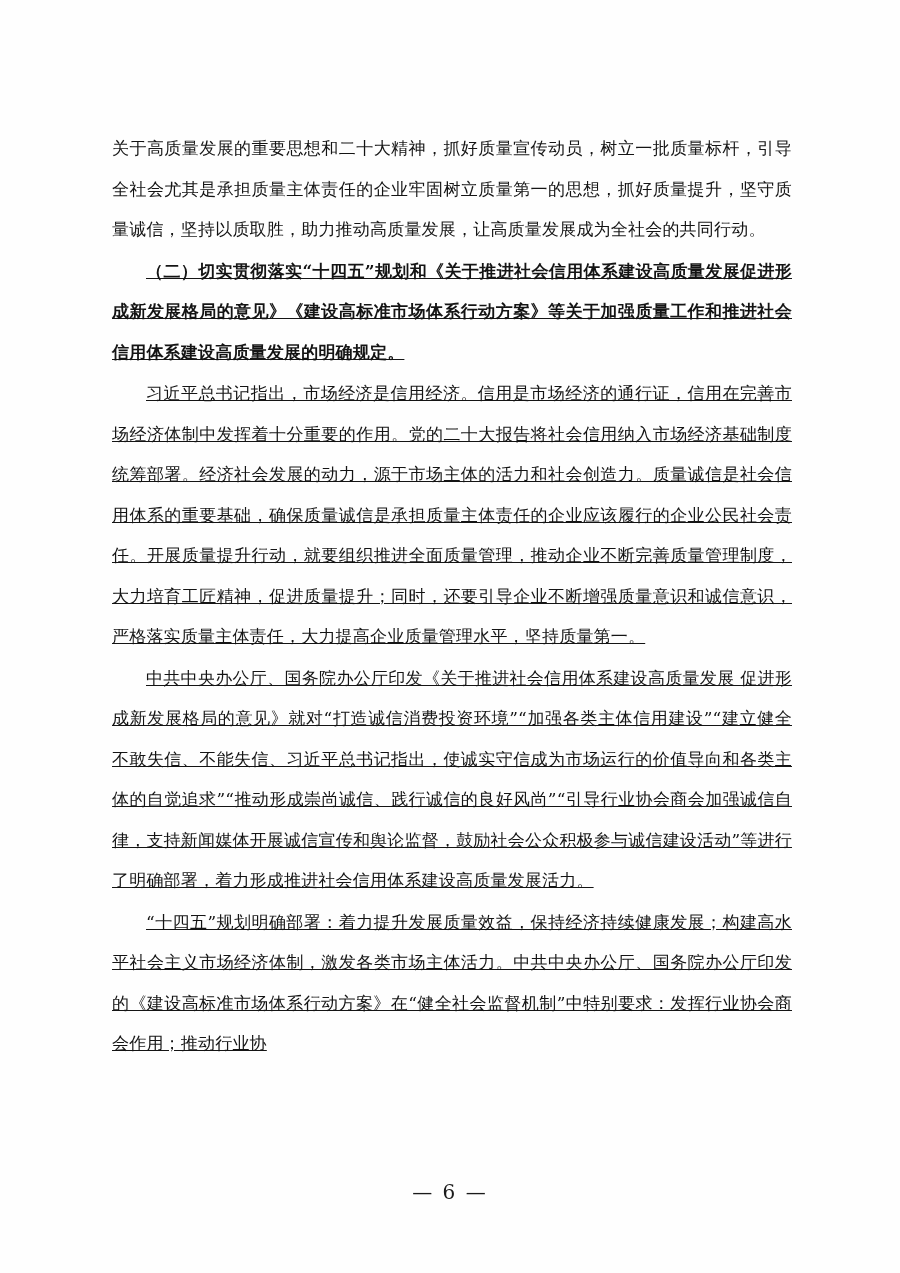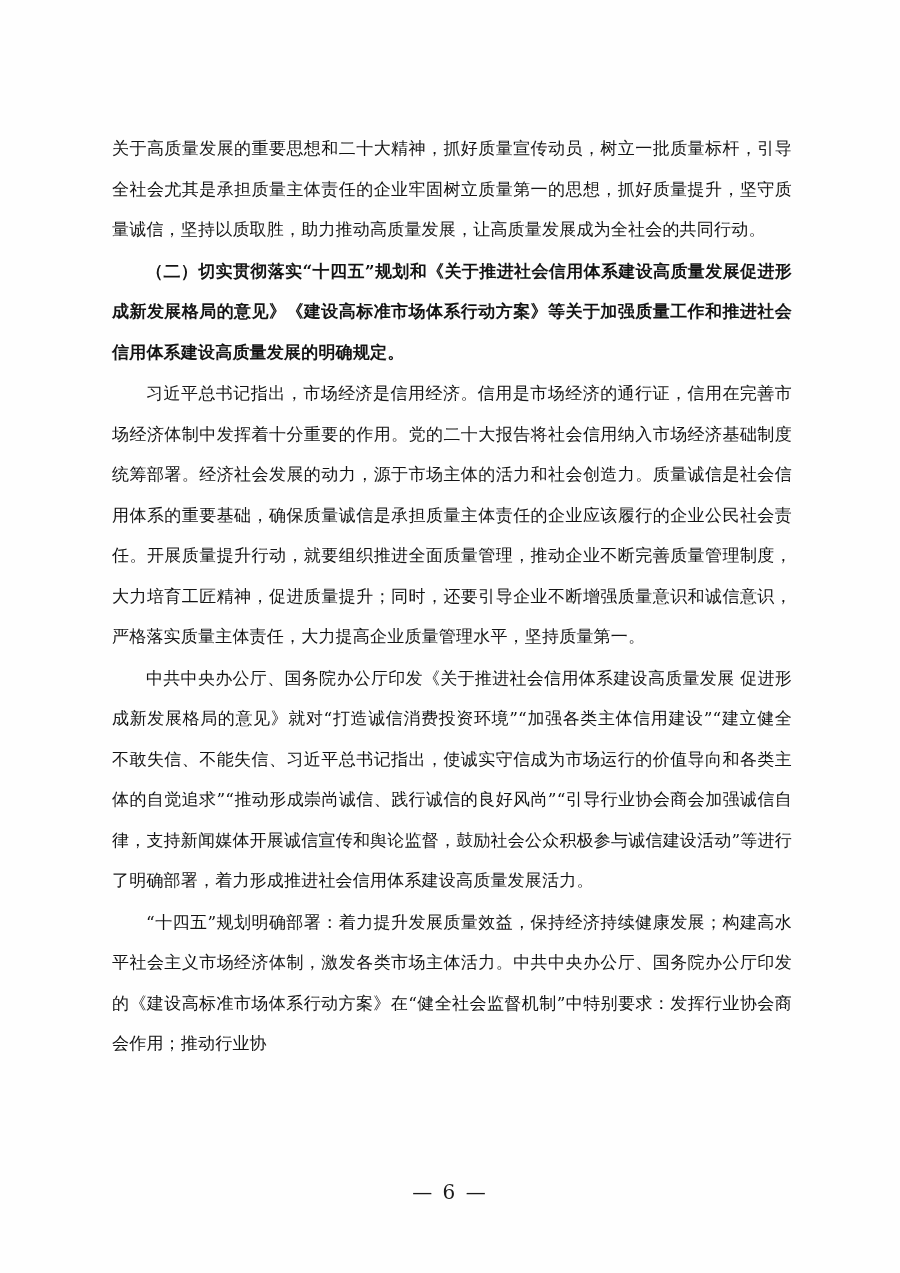--- a/index.html
+++ b/index.html
@@ -33,20 +33,21 @@
     font-size: 17px;
     line-height: 40.5px;
     text-align: justify;
     text-justify: inter-ideograph;
     letter-spacing: 0.2px;
     margin: 0 0 0 0;
     color: #141414;
   }
   .para.indent {
     text-indent: 2em;
+    text-decoration: underline;
   }
   .para.bold {
     font-weight: bold;
     font-family: "DejaVu Serif", "Liberation Serif", serif;
   }
   .gap { height: 1px; }
   .footer {
     position: absolute;
     left: 0;
     top: 1180px;

